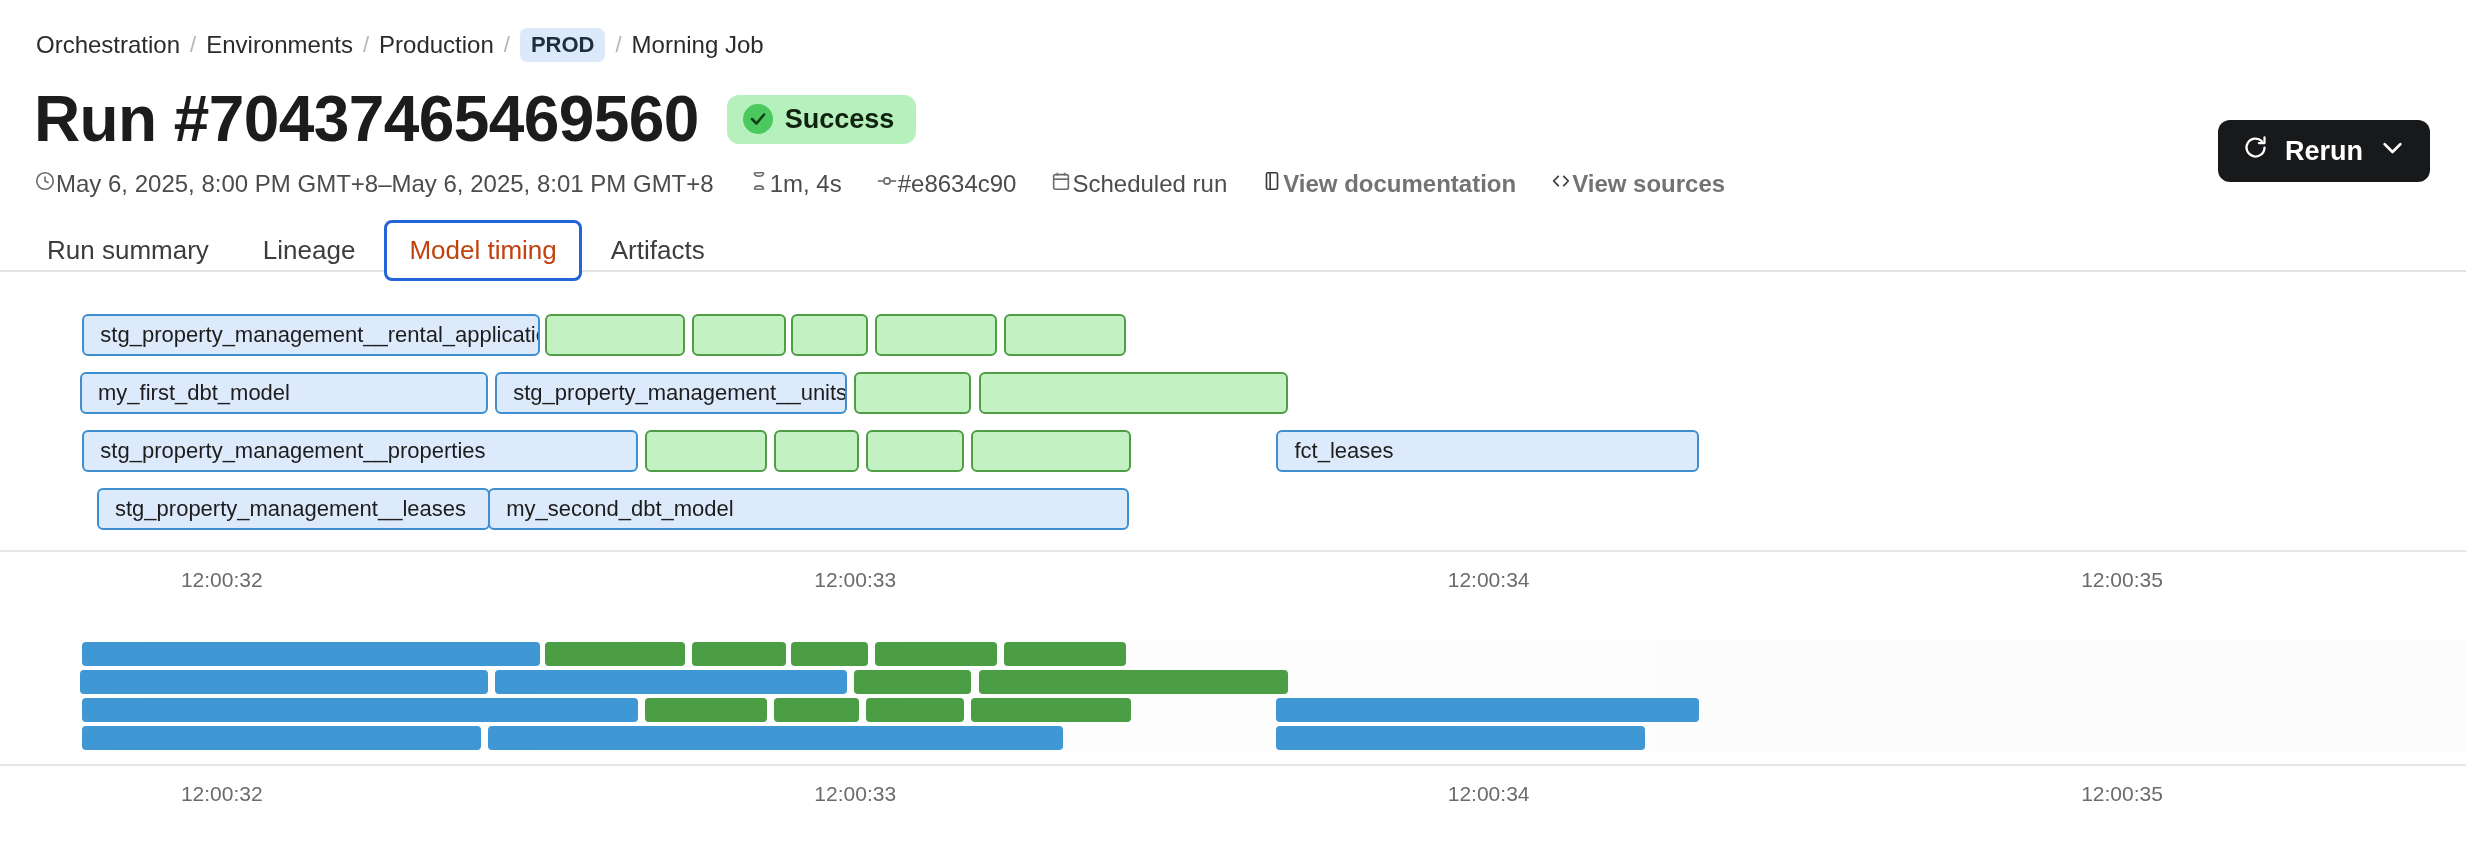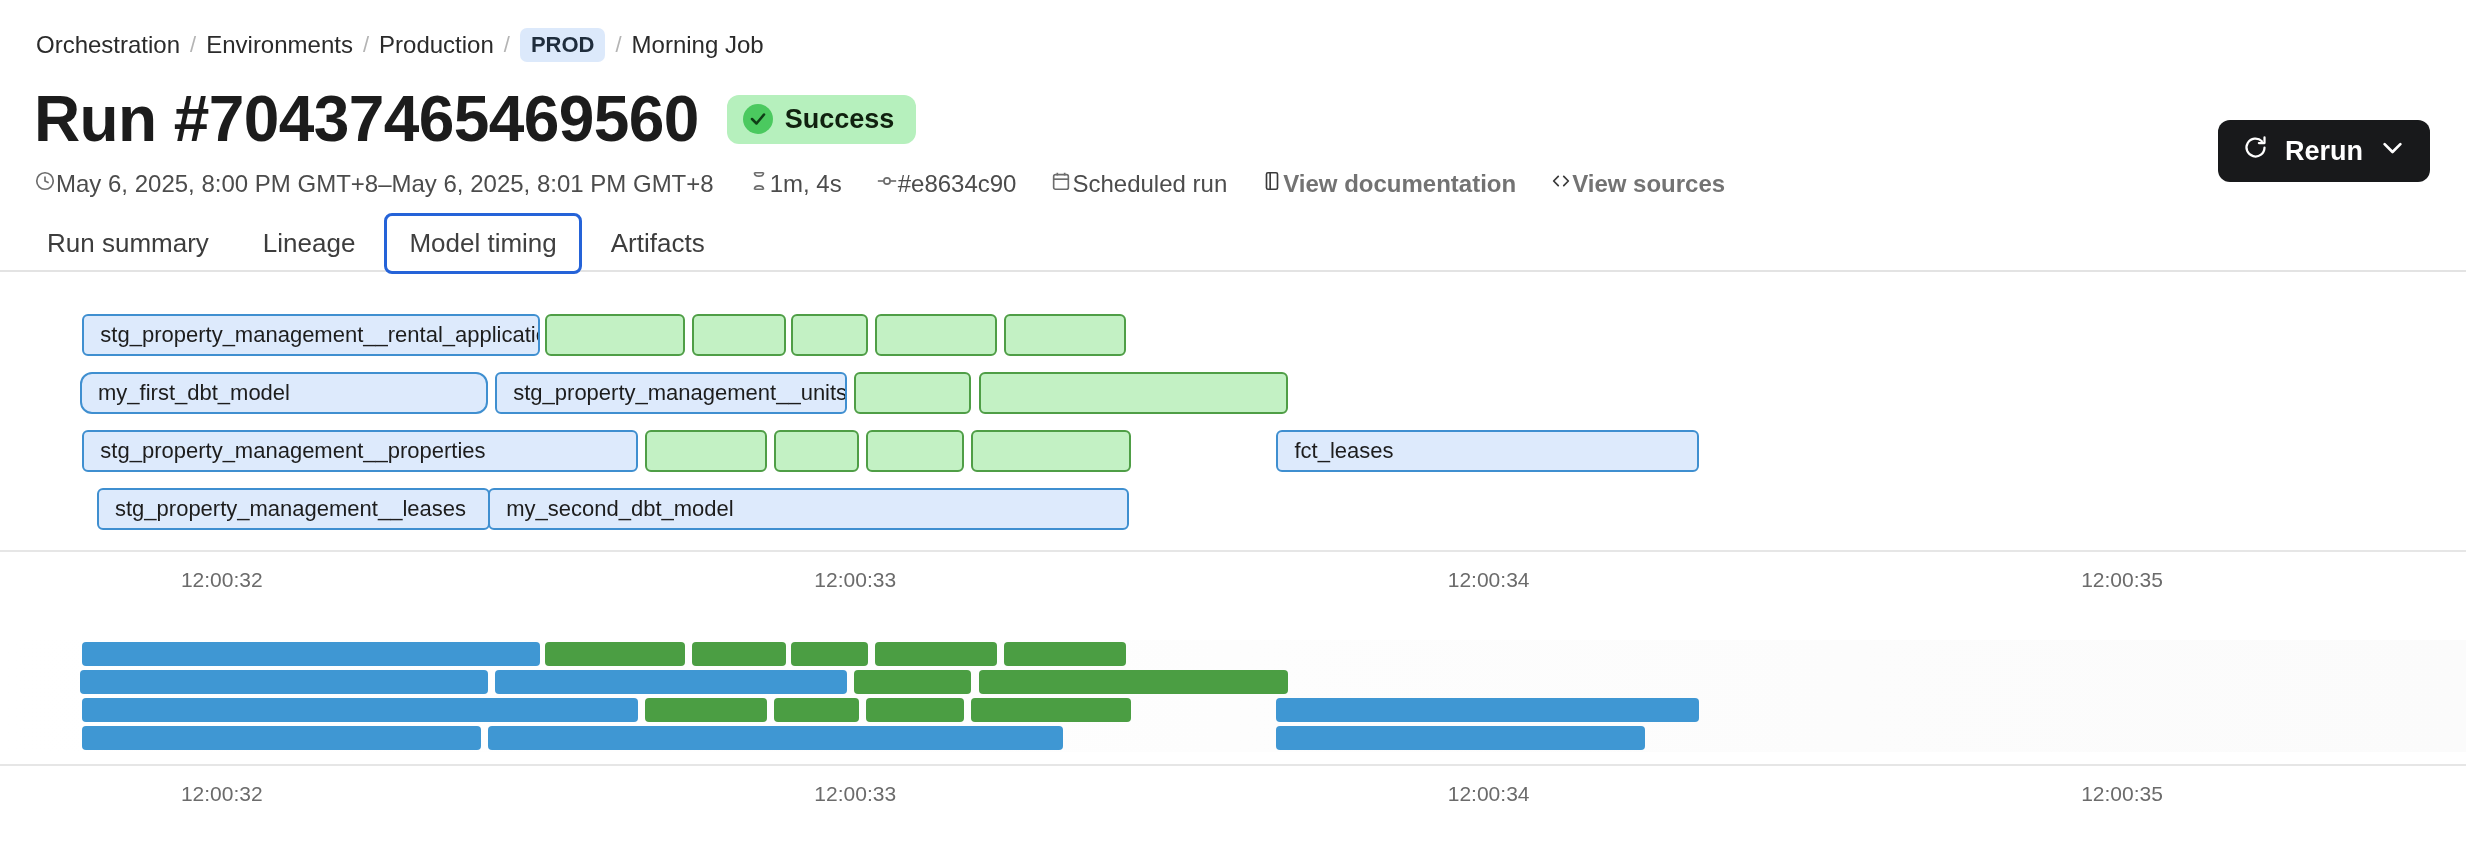--- a/index.html
+++ b/index.html
@@ -59,33 +59,33 @@
     display: flex; align-items: center; gap: 0px;
     padding: 14px 0 0 34px;
     font-size: 24px; color: #4c4c4c;
   }
   .meta-item { display: flex; align-items: center; gap: 0; margin-right: 34px; white-space: nowrap; text-align: right; }
   .meta-item svg { width: 22px; height: 22px; flex: none; }
   .meta-link { color: #737373; font-weight: 600; text-underline-offset: 4px; cursor: pointer; }
 
   
   .tabs {
-    display: flex; align-items: center; gap: 4px;
+    display: flex; align-items: flex-start; gap: 4px;
     padding: 22px 0 0 22px;
     border-bottom: 2px solid #e3e3e3;
     height: 74px;
   }
   .tab {
     font-size: 26px; color: #3d3d3d;
     padding: 12px 22px; border-radius: 8px;
     cursor: pointer; border: 3px solid transparent;
     margin-bottom: 4px;
   }
   .tab.active {
-    color: #404040; border: 3px solid #2563d8;
+    color: #c2410c; border: 3px solid #2563d8;
     background: #fff; font-weight: 400;
   }
 
   
   .chart-area { position: relative; padding: 34px 0 0 0; }
   .gantt { position: relative; margin: 0 0 0 0; height: 232px; }
   .gantt-row { position: relative; height: 58px; }
   .bar {
     position: absolute; top: 8px; height: 42px;
     border-radius: 6px;
@@ -225,21 +225,21 @@
   <div class="gantt" id="gantt">
       <div class="gantt-row">
         <div class="bar blue" style="left: 82.346px; width: 457.47px;">stg_property_management__rental_applications</div>
         <div class="bar green" style="left: 544.508px; width: 140.76px;"></div>
         <div class="bar green" style="left: 692.306px; width: 93.84px;"></div>
         <div class="bar green" style="left: 790.838px; width: 77.418px;"></div>
         <div class="bar green" style="left: 875.294px; width: 121.992px;"></div>
         <div class="bar green" style="left: 1004.32px; width: 121.992px;"></div>
       </div>
       <div class="gantt-row">
-        <div class="bar blue" style="left: 80px; width: 408.204px; border-radius: 12px;">my_first_dbt_model</div>
+        <div class="bar blue" style="left: 80px; width: 408.204px;">my_first_dbt_model</div>
         <div class="bar blue" style="left: 495.242px; width: 351.9px;">stg_property_management__units</div>
         <div class="bar green" style="left: 854.18px; width: 117.3px;"></div>
         <div class="bar green" style="left: 978.518px; width: 309.672px;"></div>
       </div>
       <div class="gantt-row">
         <div class="bar blue" style="left: 82.346px; width: 556.002px;">stg_property_management__properties</div>
         <div class="bar green" style="left: 645.386px; width: 121.992px;"></div>
         <div class="bar green" style="left: 774.416px; width: 84.456px;"></div>
         <div class="bar green" style="left: 865.91px; width: 98.532px;"></div>
         <div class="bar green" style="left: 971.48px; width: 159.528px;"></div>

